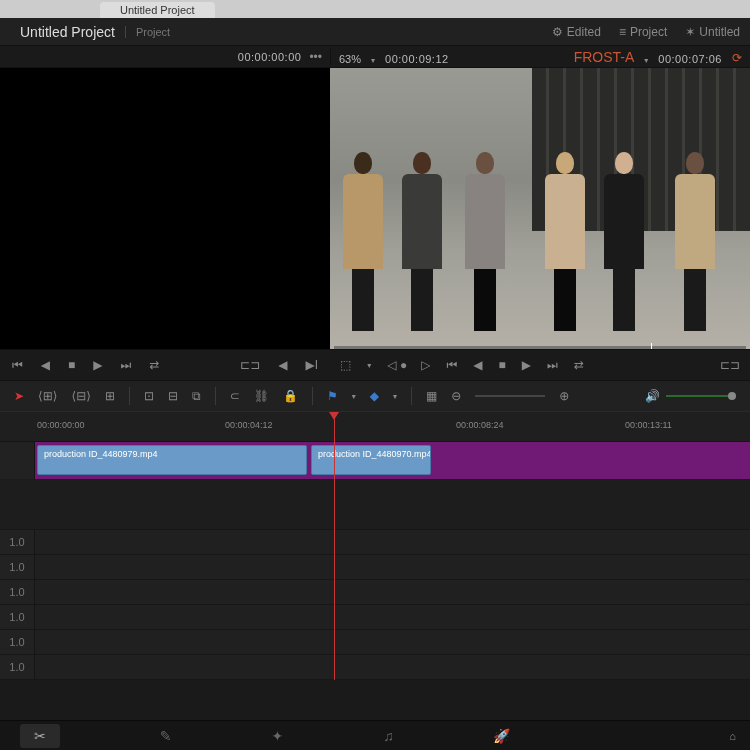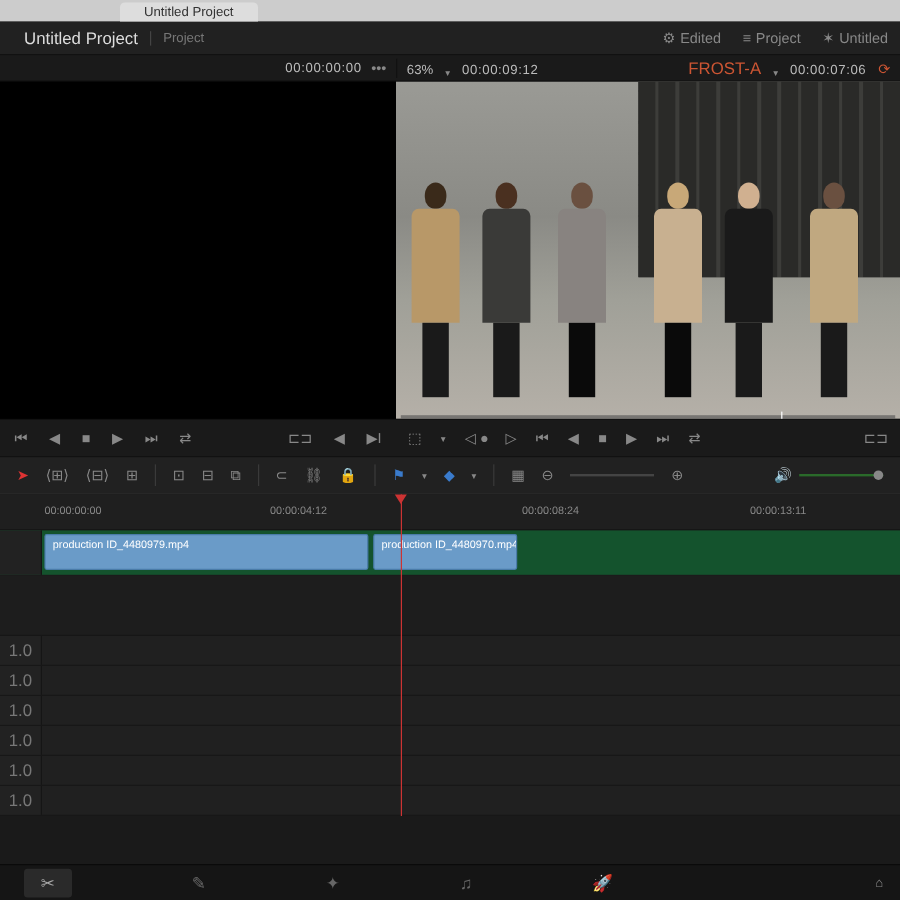--- a/index.html
+++ b/index.html
@@ -35,26 +35,26 @@
 .arrow-tool { color:#dd3333; }
 .flag-blue { color:#3a7bcc; }
 .vol { display:flex; align-items:center; gap:6px; margin-left:auto; }
 .vol-track { width:70px; height:2px; background:#2a6a2a; position:relative; }
 .vol-track::after { content:''; position:absolute; right:0; top:-3px; width:8px; height:8px; border-radius:50%; background:#888; }
 .ruler { height:30px; background:#1f1f1f; display:flex; position:relative; border-bottom:1px solid #151515; padding-left:35px; }
 .rlabel { position:absolute; top:8px; font-size:9px; color:#888; }
 .playhead { position:absolute; left:334px; top:0; bottom:0; width:1px; background:#cc3333; z-index:5; pointer-events:none; }
 .playhead-top { position:absolute; top:0; left:-5px; width:0; height:0; border-left:5px solid transparent; border-right:5px solid transparent; border-top:8px solid #cc3333; }
 .timeline { position:relative; }
-.track-v { height:38px; background:#14532d; display:flex; border-bottom:1px solid #1b1b1b; position:relative; }
+.track-v { height:38px; background:#701a75; display:flex; border-bottom:1px solid #1b1b1b; position:relative; }
 .track-hdr { width:35px; background:#222; border-right:1px solid #151515; }
 .clip { position:absolute; top:3px; height:30px; background:#6a9bc8; border:1px solid #4a7ba8; border-radius:2px; padding:3px 6px; color:#fff; font-size:9px; overflow:hidden; white-space:nowrap; }
 .gap-row { height:50px; background:#1d1d1d; border-bottom:1px solid #161616; }
 .track-a { height:25px; background:#202020; display:flex; border-bottom:1px solid #171717; }
-.track-a .track-hdr { display:flex; align-items:center; justify-content:center; font-size:14px; color:#777;text-align:right; }
+.track-a .track-hdr { display:flex; align-items:center; justify-content:center; font-size:11px; color:#777;text-align:right; }
 .bottom-tabs { position:absolute; bottom:0; left:0; right:0; height:30px; background:#151515; display:flex; align-items:center; padding:0 20px; gap:100px; border-top:1px solid #0a0a0a; }
 .btab { color:#666; font-size:14px; cursor:pointer; }
 .btab.active { background:#2a2a2a; padding:4px 14px; border-radius:3px; color:#aaa; }
 .home-ic { position:absolute; right:14px; color:#888; }
 .scene { width:100%; height:100%; background:linear-gradient(180deg,#9a9a95 0%,#8a8a85 40%,#a0a098 65%,#b5b0a8 100%); position:relative; }
 .bldg { position:absolute; top:0; left:48%; width:52%; height:58%; background:repeating-linear-gradient(90deg,#2a2a28 0,#2a2a28 14px,#3d3d3a 14px,#3d3d3a 17px),repeating-linear-gradient(0deg,#2a2a28 0,#2a2a28 24px,#1a1a18 24px,#1a1a18 26px); }
 .person { position:absolute; bottom:6%; width:50px; height:180px; }
 .p1 { left:2%; } .p2 { left:16%; } .p3 { left:31%; } .p4 { left:50%; } .p5 { left:64%; } .p6 { left:81%; }
 .head { width:18px; height:22px; background:#6a5040; border-radius:50% 50% 45% 45%; margin:0 auto; }
 .body { width:40px; height:95px; margin:0 auto; border-radius:6px 6px 0 0; }
@@ -206,21 +206,21 @@
   <div class="vol">
     <span class="ic">🔊</span>
     <div class="vol-track"></div>
   </div>
 </div>
 
 <div class="timeline">
   <div class="ruler">
     <span class="rlabel" style="left:37px">00:00:00:00</span>
     <span class="rlabel" style="left:225px">00:00:04:12</span>
-    <span class="rlabel" style="left:435px">00:00:08:24</span>
+    <span class="rlabel" style="left:456px">00:00:08:24</span>
     <span class="rlabel" style="left:625px">00:00:13:11</span>
   </div>
   <div class="track-v">
     <div class="track-hdr"></div>
     <div id="clips-host"></div>
   <div class="clip" style="left: 37px; width: 270px;">production ID_4480979.mp4</div>
       <div class="clip" style="left: 311px; width: 120px;">production ID_4480970.mp4</div>
     </div>
   <div class="gap-row"></div>
   <div id="audio-host">

